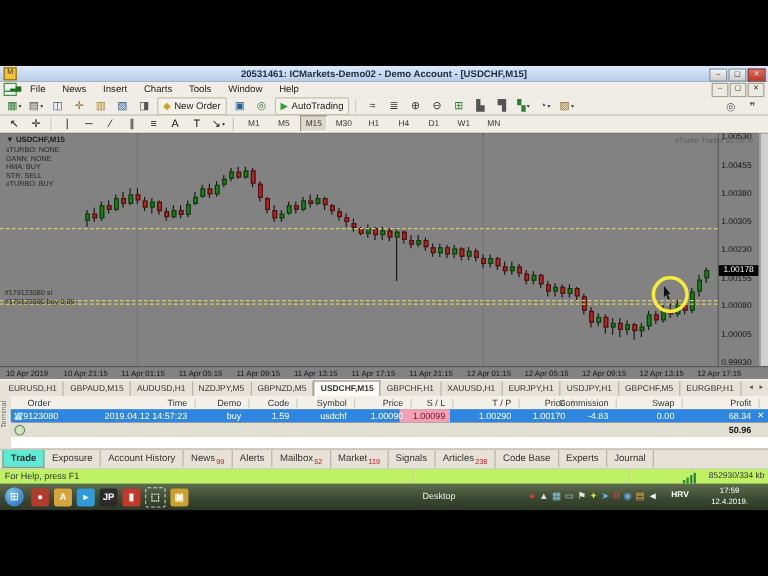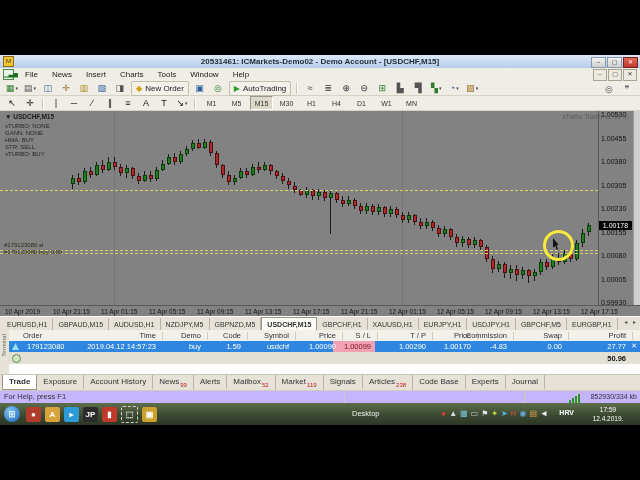--- a/index.html
+++ b/index.html
@@ -85,24 +85,24 @@
   #row-close{position:absolute;right:3px;top:1px;font-size:7px;color:#fff;}
   #t-balance{left:9px;top:352px;width:631px;height:12px;background:#e2dfd5;border-bottom:1px solid #c8c4b8;}
   #balance-icon{position:absolute;left:3px;top:2px;width:7px;height:7px;border:1px solid #6a8a5a;
     border-radius:50%;background:#cde6c0;}
   #balance-text{position:absolute;left:14px;top:2px;font-size:7.5px;font-weight:bold;color:#111;}
   #balance-profit{position:absolute;right:14px;top:2px;font-size:7.5px;font-weight:bold;color:#111;}
   #t-empty{left:9px;top:364px;width:631px;height:10px;background:#fff;}
   #terminal-tabs{left:0;top:374px;width:640px;height:16px;background:#e6e2d8;border-top:1px solid #c8c4b8;
     display:flex;align-items:flex-start;padding-left:2px;box-sizing:border-box;}
   .term-tab{font-size:8px;color:#333;padding:2px 6px;border-right:1px solid #b8b4a6;line-height:10px;}
-  .term-tab.active{background:#ffffff;border:1px solid #9a968a;border-top:none;font-weight:bold;}
+  .term-tab.active{background:#5eead4;border:1px solid #9a968a;border-top:none;font-weight:bold;}
   .badge{font-size:6px;color:#c01818;vertical-align:sub;margin-left:1px;}
   
-  #statusbar{left:0;top:390px;width:640px;height:13px;background:#c4b5fd;border-top:1px solid #d0ccc0;}
+  #statusbar{left:0;top:390px;width:640px;height:13px;background:#bef264;border-top:1px solid #d0ccc0;}
   .status-cell{position:absolute;top:0;height:12px;border-right:1px solid #d0ccc0;font-size:7.5px;
     color:#333;line-height:12px;padding-left:4px;box-sizing:border-box;}
   #conn-bars{position:absolute;right:60px;top:3px;display:flex;align-items:flex-end;gap:1px;}
   #conn-bars i{display:block;width:2px;background:#2f8f2f;}
   #conn-text{position:absolute;right:3px;top:0;font-size:7px;color:#333;line-height:12px;}
   
   #taskbar{left:0;top:403px;width:640px;height:22px;
     background:linear-gradient(#5d6e4c,#3a4730 60%,#2c3725);display:flex;align-items:center;}
   #start-orb{width:16px;height:16px;margin:0 4px;border-radius:50%;
     background:radial-gradient(circle at 35% 30%,#7ec3f2,#1c63b8);color:#fff;font-size:9px;
@@ -542,32 +542,32 @@
     <div class="colsep" style="left: 504px;"></div>
     <div class="th" style="left: 513px; width: 40px; text-align: right;">Swap</div>
     <div class="colsep" style="left: 559px;"></div>
     <div class="th" style="left: 569px; width: 48px; text-align: right;">Profit</div>
     <div class="colsep" style="left: 623px;"></div>
   </div>
 <div class="abs" id="t-row">
   <div id="sl-cell"></div>
   <div id="row-icon"></div>
   <div id="row-close">✕</div>
-<div class="td" style="left: 18px;">179123080</div>
+<div class="td" style="left: 2px;">179123080</div>
     <div class="td" style="left: 52px; width: 95px; text-align: right;">2019.04.12 14:57:23</div>
     <div class="td" style="left: 152px; width: 40px; text-align: right;">buy</div>
     <div class="td" style="left: 194px; width: 38px; text-align: right;">1.59</div>
     <div class="td" style="left: 232px; width: 48px; text-align: right;">usdchf</div>
     <div class="td" style="left: 277px; width: 50px; text-align: right;">1.00090</div>
     <div class="td sl" style="left: 324px; width: 38px; text-align: right;">1.00099</div>
     <div class="td" style="left: 369px; width: 48px; text-align: right;">1.00290</div>
     <div class="td" style="left: 418px; width: 44px; text-align: right;">1.00170</div>
     <div class="td" style="left: 438px; width: 60px; text-align: right;">-4.83</div>
     <div class="td" style="left: 513px; width: 40px; text-align: right;">0.00</div>
-    <div class="td" style="left: 569px; width: 48px; text-align: right;">27.77</div>
+    <div class="td" style="left: 569px; width: 48px; text-align: right;">68.34</div>
   </div>
 <div class="abs" id="t-balance">
   <div id="balance-icon"></div>
   <div id="balance-profit">50.96</div>
 </div>
 <div class="abs" id="t-empty"></div>
 <div class="abs" id="terminal-tabs">
     <div class="term-tab active">Trade</div>
     <div class="term-tab">Exposure</div>
     <div class="term-tab">Account History</div>

